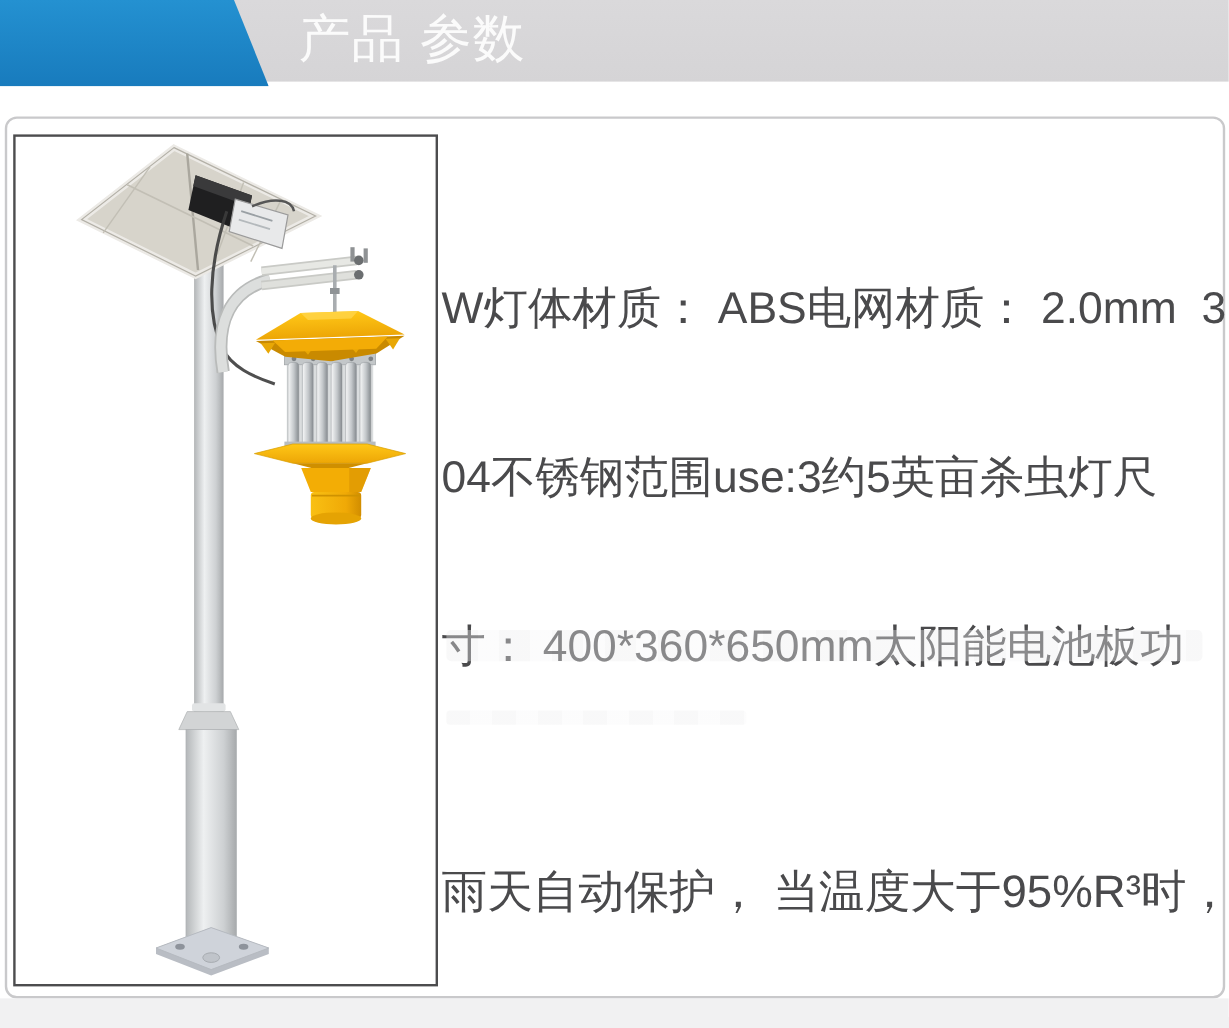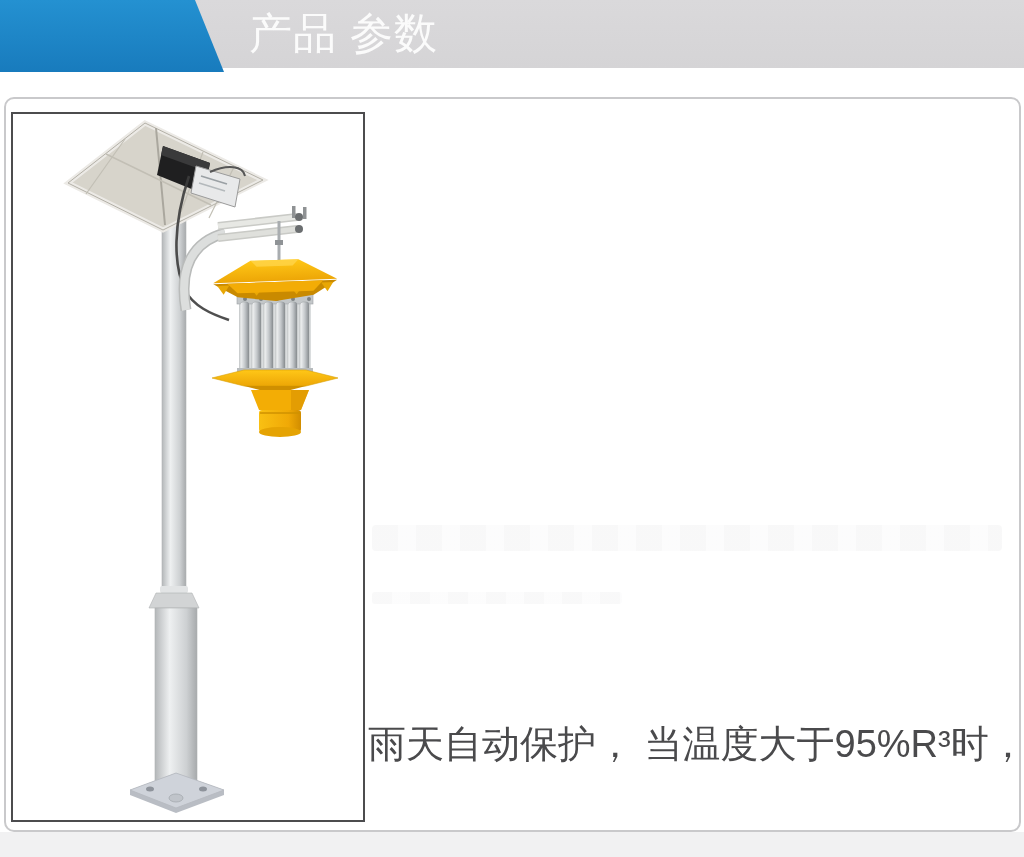--- a/index.html
+++ b/index.html
@@ -193,20 +193,23 @@
       <polygon points="117,676 163,659 211,676 211,681 163,699 117,681" fill="#b9bdc4"></polygon>
       <polygon points="117,676 163,659 211,676 163,694" fill="#cfd3da" stroke="#b5b9bf" stroke-width="0.8"></polygon>
       <ellipse cx="137" cy="675" rx="4" ry="2.5" fill="#8e939b"></ellipse>
       <ellipse cx="190" cy="675" rx="4" ry="2.5" fill="#8e939b"></ellipse>
       <ellipse cx="163" cy="684" rx="7" ry="4" fill="#c0c4ca" stroke="#a5a9af" stroke-width="0.8"></ellipse>
     </g>
   </svg>
 </div>
 
 <div class="spec-para">
+  <div class="txt-line">W灯体材质： ABS电网材质： 2.0mm  3</div>
+  <div class="txt-line">04不锈钢范围use:3约5英亩杀虫灯尺</div>
+  <div class="txt-line">寸： 400*360*650mm太阳能电池板功</div>
   
   
   
 </div>
 
 <div class="faint-1"></div>
 <div class="faint-2"></div>
 
 <div class="protect-para">
   <div class="txt-line">雨天自动保护， 当温度大于95%R³时，</div>

